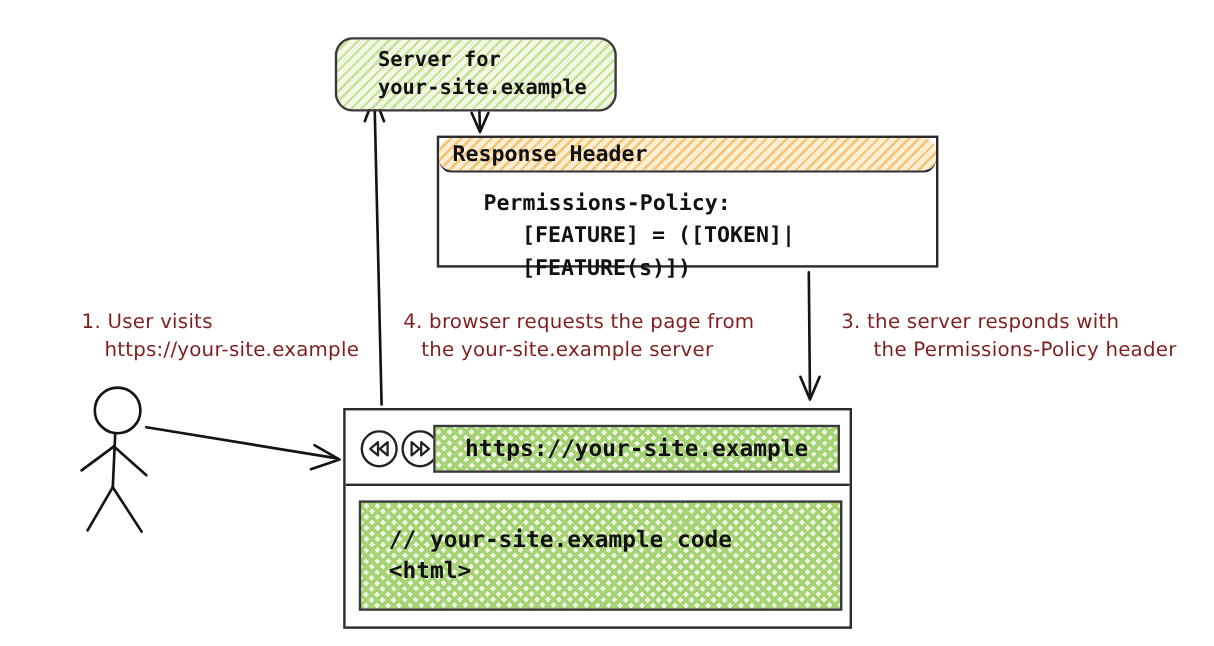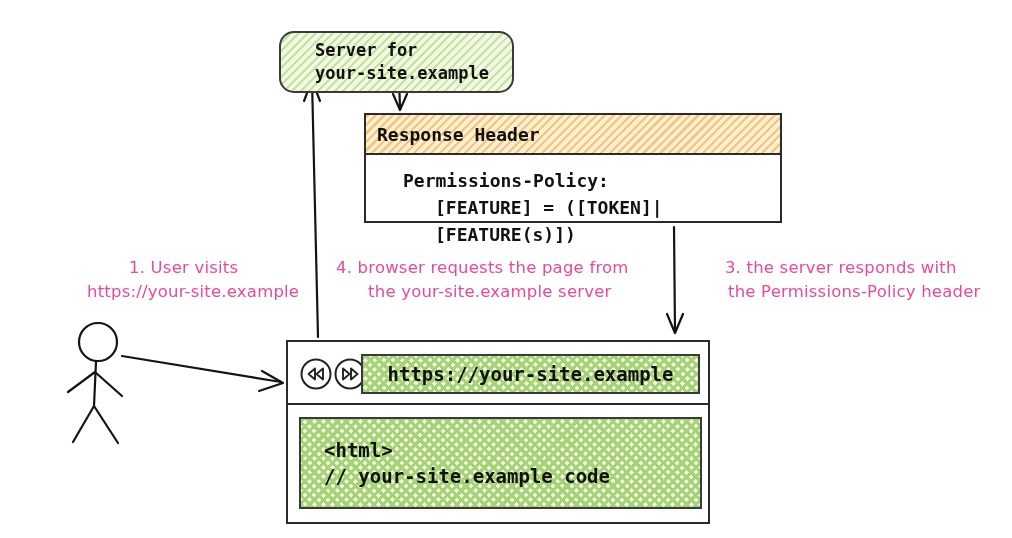--- a/index.html
+++ b/index.html
@@ -8,21 +8,21 @@
 
   .canvas {
     position: relative;
     width: 1012px;
     height: 538px;
     background: #ffffff;
     overflow: hidden;
   }
 
   .mono { font-family: "DejaVu Sans Mono", monospace; font-weight: bold; color: #111; }
-  .hand { font-family: "DejaVu Sans", sans-serif; color: #ec4899; text-align: center; }
+  .hand { font-family: "DejaVu Sans", sans-serif; color: #7f1d1d; }
 
   
   .hatch-green {
     background: repeating-linear-gradient(135deg, #c6e39c 0 2px, #f1f9e4 2px 6px);
   }
   .hatch-orange {
     background: repeating-linear-gradient(135deg, #f4c77d 0 2.2px, #fcefd4 2.2px 6px);
   }
   .crosshatch-green {
     background:
@@ -53,25 +53,26 @@
   }
 
   
   .response-box {
     position: absolute; left: 364px; top: 113px;
     width: 418px; height: 110px;
     border: 2px solid #2b2b2b;
     background: #ffffff;
   }
   .response-box .bar {
-    height: 40px;
+    height: 29px;
     border-bottom: 2px solid #2b2b2b;
     display: flex; align-items: center;
     padding-left: 11px;
     font-size: 18px;
+    border-radius: 11px;
   }
   .response-box .body {
     padding: 12px 0 0 13px;
     font-size: 18px; line-height: 27px; margin-left: 24px;
   }
   .response-box .body .indent { padding-left: 32px; }
 
   
   .step {
     position: absolute;
@@ -197,18 +198,18 @@
         <svg viewBox="0 0 34 34" width="34" height="34">
           <circle cx="17" cy="17" r="14.5" fill="none" stroke="#222" stroke-width="2"></circle>
           <path d="M18 11.5 L24.5 17 L18 22.5 Z M10 11.5 L16.5 17 L10 22.5 Z" fill="none" stroke="#222" stroke-width="1.9" stroke-linejoin="round"></path>
         </svg>
       </span>
       <div class="url-bar crosshatch-green mono">
         <span>https://your-site.example</span>
       </div>
     </div>
     <div class="content-box crosshatch-green mono">
+      <div>// your-site.example code</div>
       <div>&lt;html&gt;</div>
-      <div>// your-site.example code</div>
     </div>
   </div>
 
 </div>
 
 </body></html>

